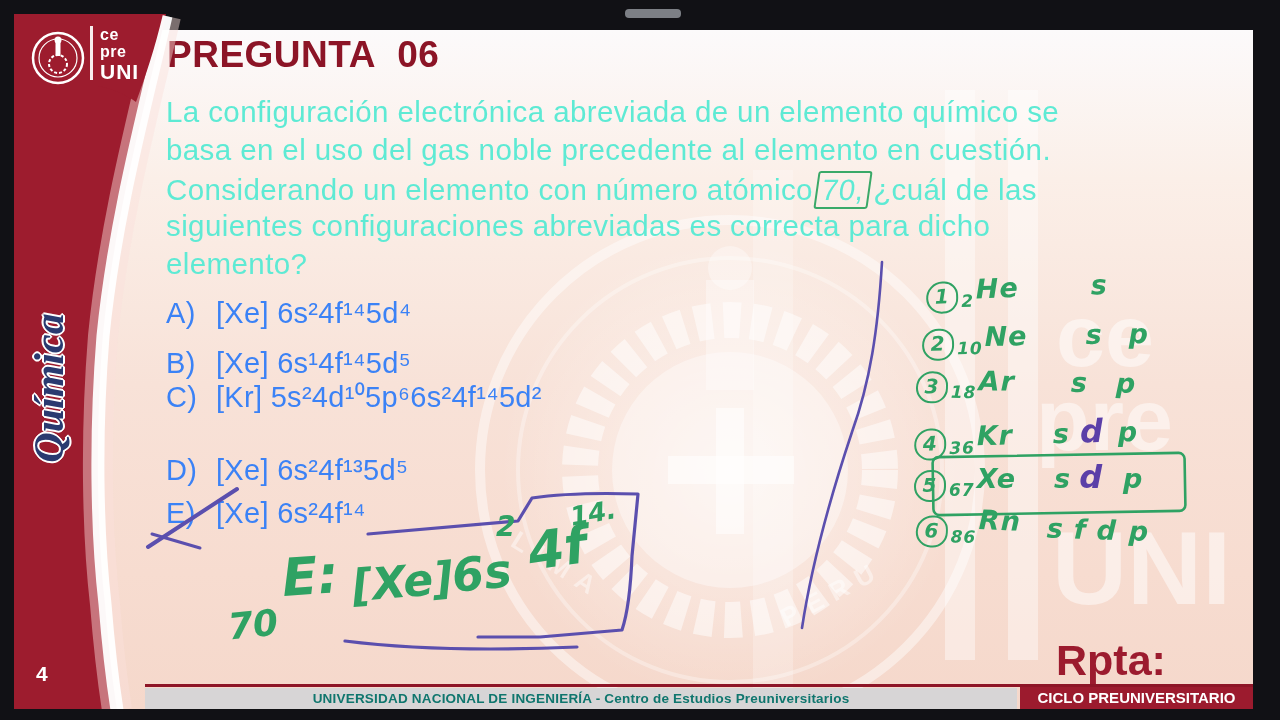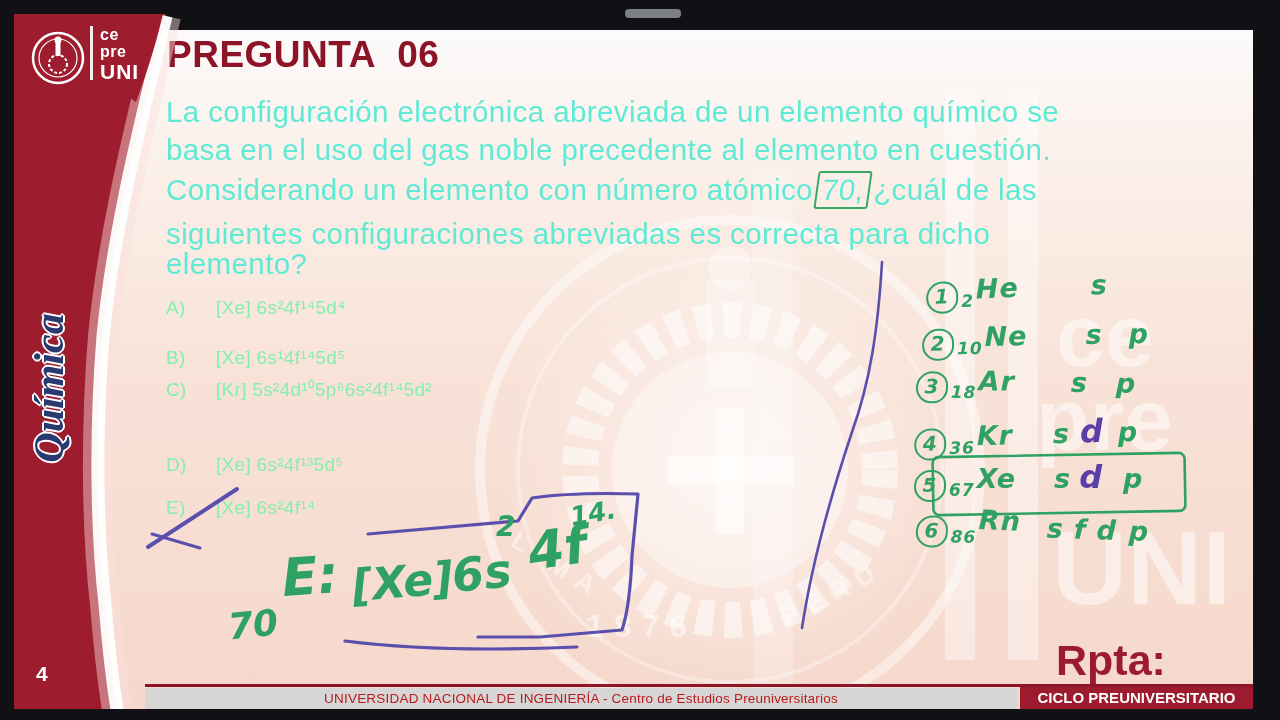--- a/index.html
+++ b/index.html
@@ -36,42 +36,42 @@
     font-size:37px;font-weight:bold;color:#8c1426;word-spacing:12px;letter-spacing:.5px;
   }
   .qline{
     position:absolute;left:166px;z-index:6;width:1060px;
     font-size:29.5px;color:#5eead4;letter-spacing:.4px;white-space:nowrap;
   }
   .boxed70{
     display:inline-block;border:2px solid #3aa968;border-radius:3px;
     padding:0 4px;margin:0 3px;transform:skewX(-8deg);
   }
-  .opt{position:absolute;left:166px;z-index:6;font-size:19px;color:#86efac;white-space:nowrap;letter-spacing:.3px;}
+  .opt{position:absolute;left:166px;z-index:6;font-size:29px;color:#3b82f6;white-space:nowrap;letter-spacing:.3px;}
   .opt .letter{display:inline-block;width:50px;}
   .rpta{position:absolute;left:1056px;top:636px;z-index:6;font-size:43px;font-weight:bold;color:#9c1b2e;}
 
   
   .side-svg{position:absolute;left:14px;top:14px;z-index:10;pointer-events:none;}
   .brand-text{position:absolute;left:100px;top:26px;z-index:11;color:#fff;font-weight:bold;line-height:17px;font-size:16px;letter-spacing:.5px;}
   .brand-text .uni{font-size:21px;line-height:23px;letter-spacing:1px;}
   .brand-divider{position:absolute;left:90px;top:26px;width:2.5px;height:54px;background:rgba(255,255,255,.92);z-index:11;}
   .subject{
     position:absolute;left:-97px;top:364px;width:292px;z-index:11;text-align:center;
     transform:rotate(-90deg);
     font-family:"Liberation Serif", serif;font-style:italic;font-weight:bold;font-size:42px;color:#2a3a70;
     text-shadow:-2px 0 #fff,2px 0 #fff,0 -2px #fff,0 2px #fff,-1px -1px #fff,1px 1px #fff,1px -1px #fff,-1px 1px #fff;
   }
   .page-num{position:absolute;left:36px;top:662px;z-index:11;color:#fff;font-weight:bold;font-size:21px;}
 
   
   .footer-line{position:absolute;left:145px;top:684px;width:1108px;height:3px;background:#8e1527;z-index:12;}
   .footer-gray{
     position:absolute;left:145px;top:688px;width:872px;height:21px;background:#d7d5d6;z-index:12;
-    font-size:13.5px;font-weight:normal;color:#b91c1c;text-align:center;line-height:21px;letter-spacing:.2px;
+    font-size:13.5px;font-weight:bold;color:#0f766e;text-align:center;line-height:21px;letter-spacing:.2px;
   }
   .footer-red{
     position:absolute;left:1020px;top:687px;width:233px;height:22px;background:#9c1b2e;z-index:12;
     font-size:15px;font-weight:bold;color:#fff;text-align:center;line-height:22px;
   }
 
   
   .hw{font-family:"DejaVu Sans", sans-serif;font-style:italic;color:#2fa263;z-index:20;}
   .hw-row{position:absolute;white-space:nowrap;font-size:27px;font-weight:bold;letter-spacing:1px;}
   .hw-num{display:inline-block;width:28px;height:28px;border:2px solid #2fa263;border-radius:55% 45% 50% 50%;
@@ -96,34 +96,33 @@
     <circle cx="320" cy="320" r="250" fill="none" stroke="rgba(255,255,255,.45)" stroke-width="10"></circle>
     <circle cx="320" cy="320" r="212" fill="none" stroke="rgba(255,255,255,.32)" stroke-width="4"></circle>
     <circle cx="320" cy="320" r="150" fill="none" stroke="rgba(255,255,255,.5)" stroke-width="36" stroke-dasharray="17 11"></circle>
     <circle cx="320" cy="320" r="118" fill="rgba(255,255,255,.38)"></circle>
     <rect x="306" y="258" width="28" height="126" fill="rgba(255,255,255,.55)"></rect>
     <rect x="258" y="306" width="126" height="28" fill="rgba(255,255,255,.55)"></rect>
     <rect x="296" y="130" width="48" height="110" fill="rgba(255,255,255,.35)"></rect>
     <circle cx="320" cy="118" r="22" fill="rgba(255,255,255,.35)"></circle>
   </svg>
   <div class="wm-arc" style="left:492px;top:520px;font-size:26px;transform:rotate(32deg);color:rgba(255,255,255,.45);">LIMA</div>
-  <div class="wm-arc" style="left:572px;top:578px;font-size:32px;">1876</div>
   <div class="wm-arc" style="left:762px;top:548px;font-size:26px;transform:rotate(-28deg);color:rgba(255,255,255,.45);">PERU</div>
 
   <div class="wm-text" style="left:1042px;top:262px;font-size:88px;">ce</div>
   <div class="wm-text" style="left:1022px;top:346px;font-size:88px;">pre</div>
   <div class="wm-text" style="left:1038px;top:486px;font-size:104px;">UNI</div>
 </div>
 
 <div class="title">PREGUNTA 06</div>
 
 <div class="qline" style="top:95px;">La configuración electrónica abreviada de un elemento químico se</div>
 <div class="qline" style="top:133px;">basa en el uso del gas noble precedente al elemento en cuestión.</div>
 <div class="qline" style="top:171px;"><span>Considerando un elemento con número atómico</span><span class="boxed70">70,</span><span>¿cuál de las</span></div>
-<div class="qline" style="top:217px;">siguientes configuraciones abreviadas es correcta para dicho</div>
+<div class="qline" style="top:209px;">siguientes configuraciones abreviadas es correcta para dicho</div>
 <div class="qline" style="top:247px;">elemento?</div>
 
 <div class="opt" style="top:297px;"><span class="letter">A)</span><span>[Xe] 6s²4f¹⁴5d⁴</span></div>
 <div class="opt" style="top:347px;"><span class="letter">B)</span><span>[Xe] 6s¹4f¹⁴5d⁵</span></div>
 <div class="opt" style="top:376px;"><span class="letter">C)</span><span>[Kr] 5s²4d¹⁰5p⁶6s²4f¹⁴5d²</span></div>
 <div class="opt" style="top:454px;"><span class="letter">D)</span><span>[Xe] 6s²4f¹³5d⁵</span></div>
 <div class="opt" style="top:497px;"><span class="letter">E)</span><span>[Xe] 6s²4f¹⁴</span></div>
 
 <div class="rpta">Rpta:</div>
 

